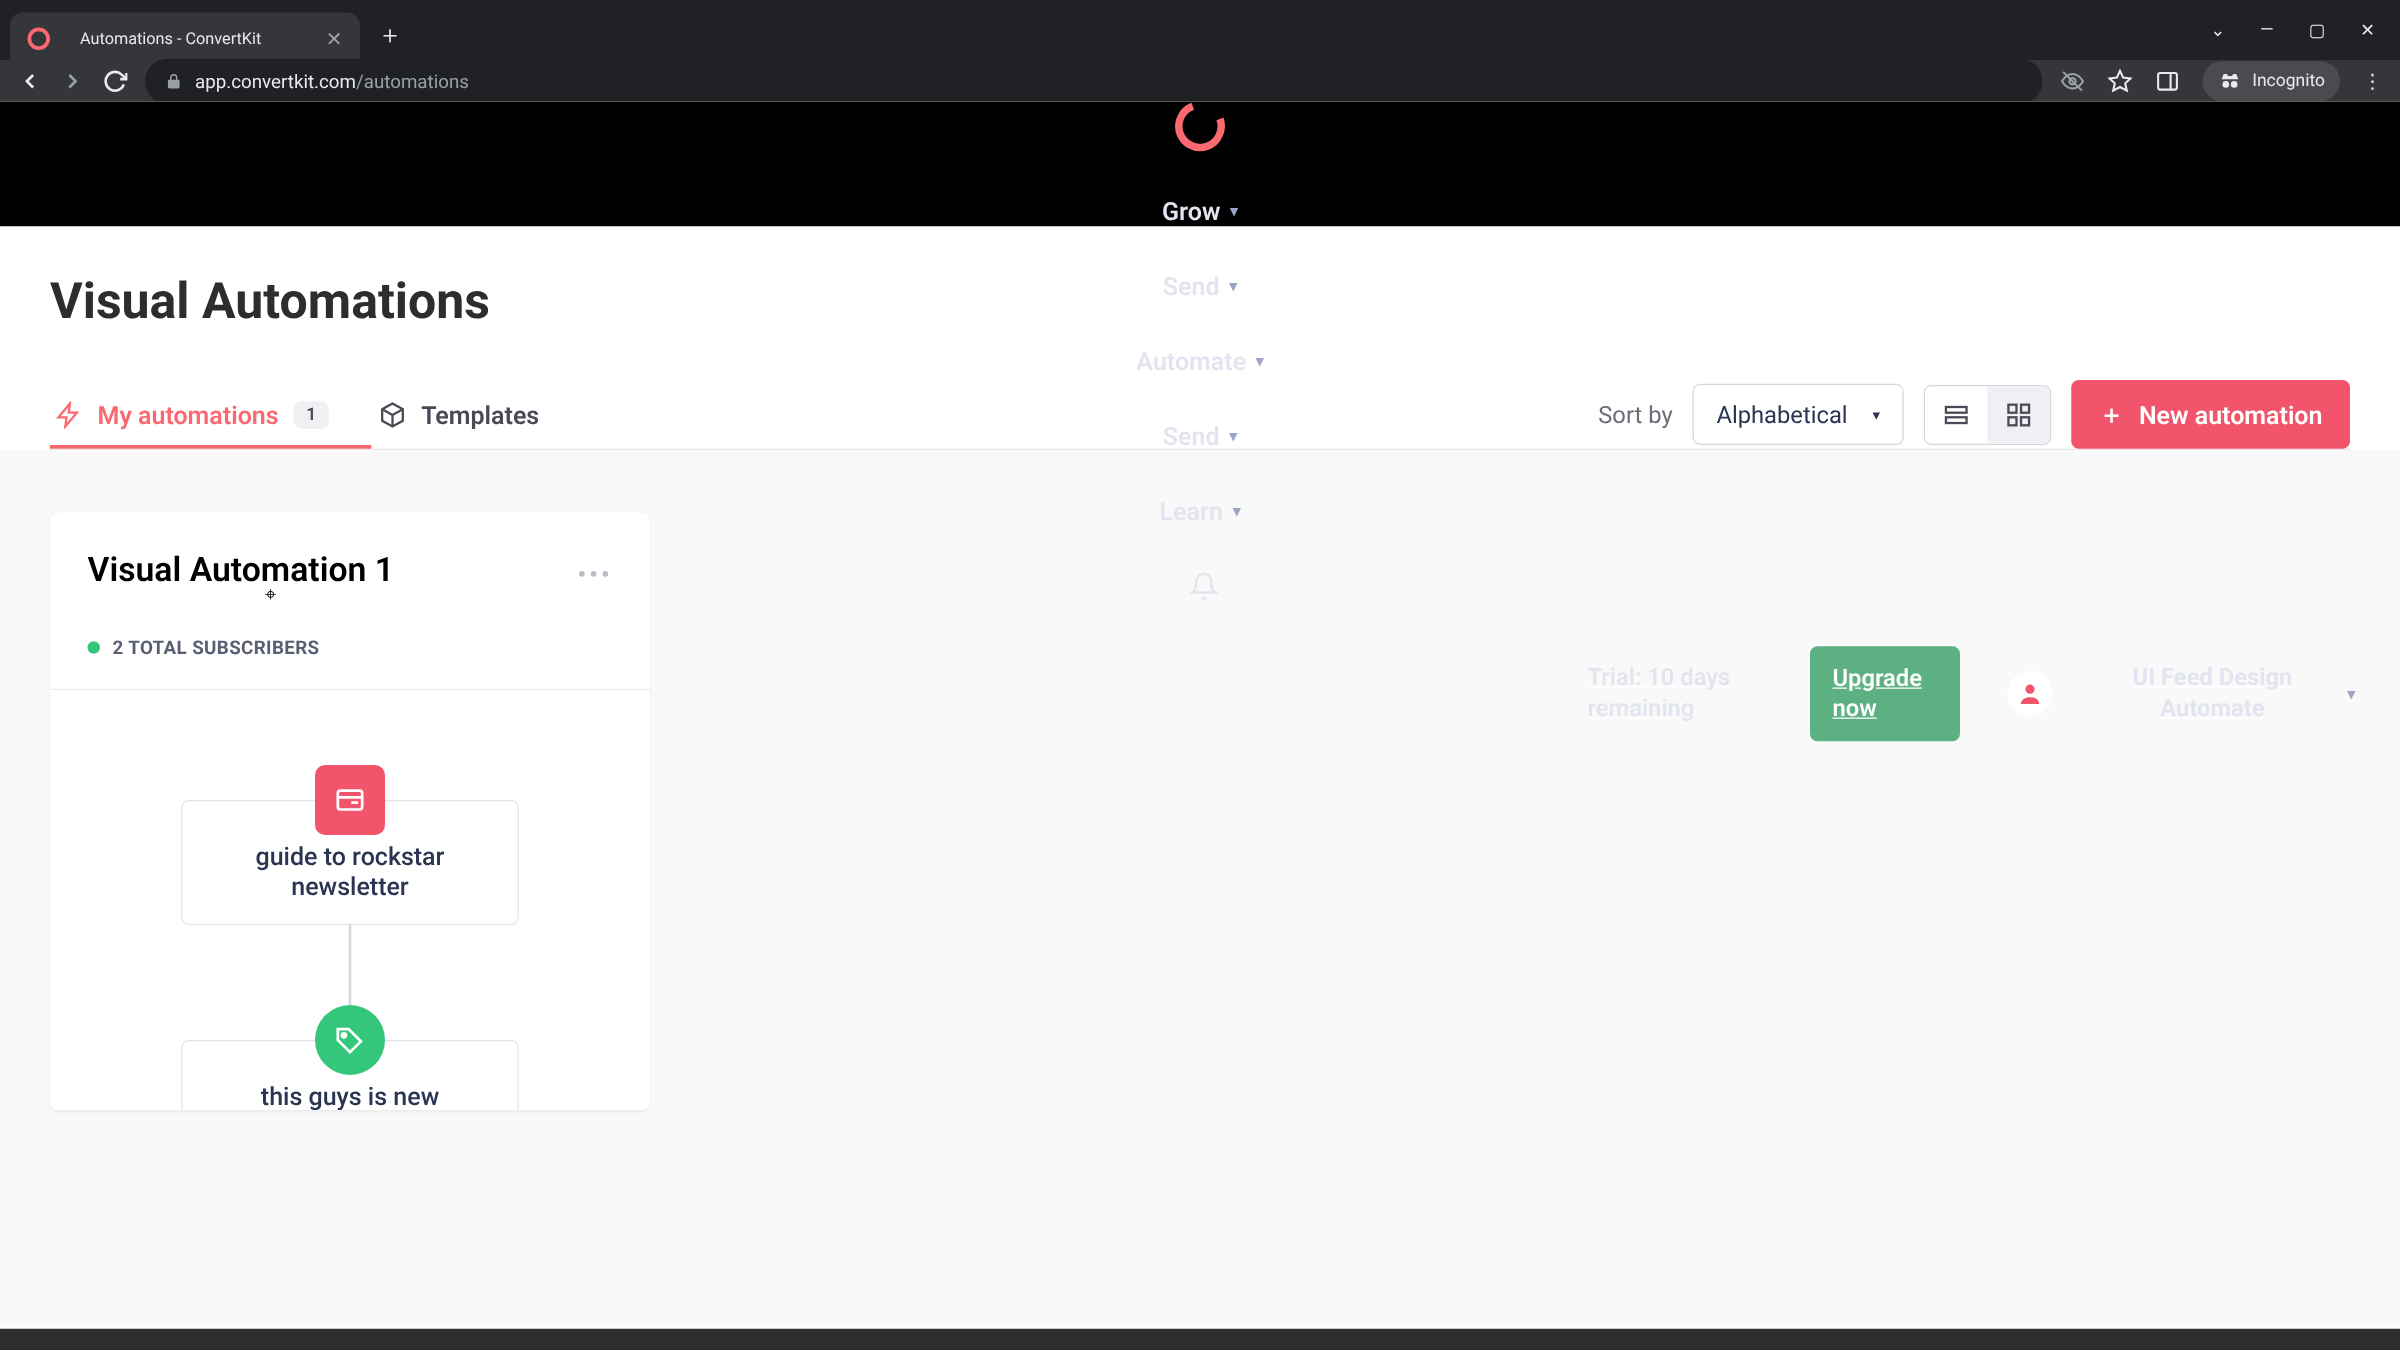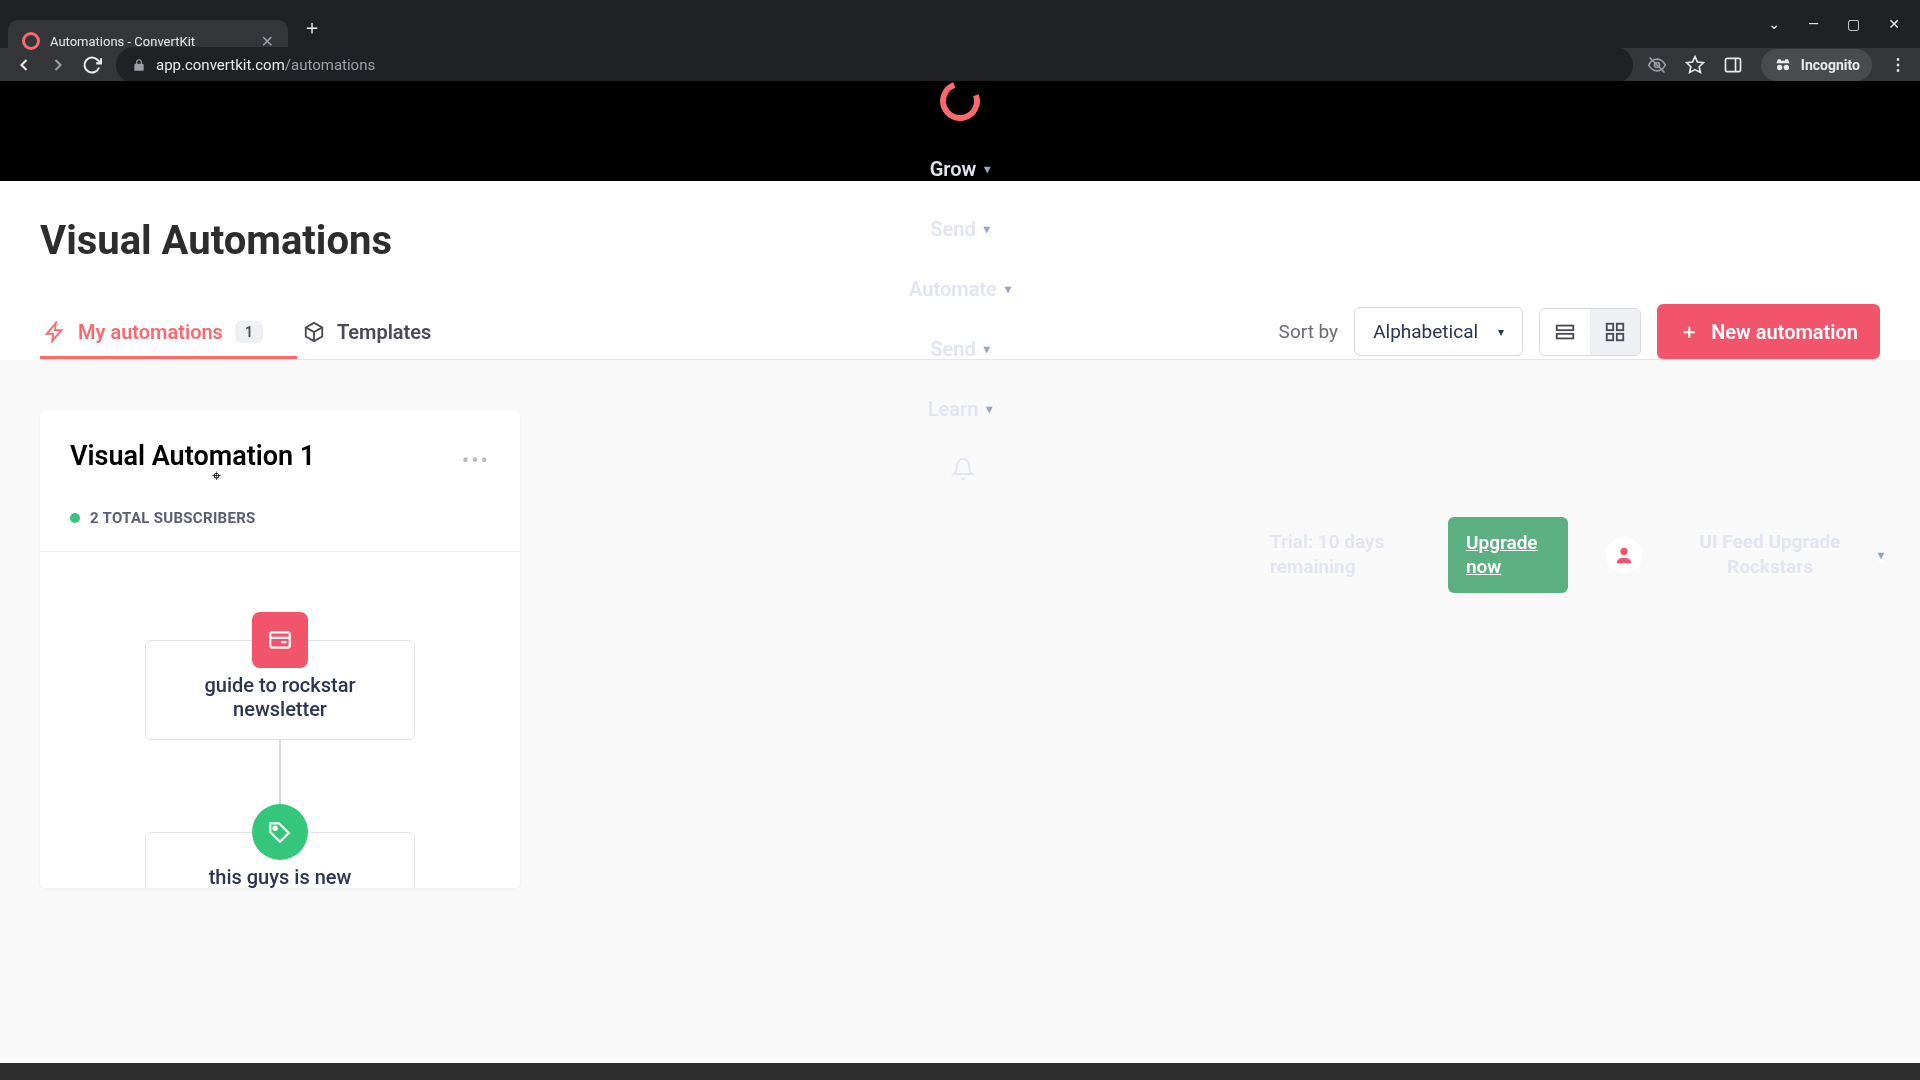--- a/index.html
+++ b/index.html
@@ -1,36 +1,36 @@
 <!DOCTYPE html>
 <html><head>
 <meta charset="utf-8">
 <style>
   * { margin: 0; padding: 0; box-sizing: border-box; font-family: -apple-system, BlinkMacSystemFont, "Segoe UI", Roboto, sans-serif; }
   html, body { width: 1920px; height: 1080px; overflow: hidden; background: #2d2d2d; }
 
   
   .titlebar { height: 48px; background: #202124; display: flex; align-items: flex-start; }
-  .tab { display: flex; align-items: center; background: #35363a; height: 42px; margin-top: 20px; margin-left: 8px; padding: 0 14px 0 14px; border-radius: 10px 10px 0 0; gap: 10px; min-width: 280px; }
+  .tab { display: flex; align-items: center; background: #35363a; height: 42px; margin-top: 10px; margin-left: 8px; padding: 0 14px 0 14px; border-radius: 10px 10px 0 0; gap: 24px; min-width: 280px; }
   .favicon { width: 18px; height: 18px; border-radius: 50%; border: 3px solid #fb6970; }
   .tab-title { color: #e8eaed; font-size: 13px; flex: 1; }
   .tab-close { color: #9aa0a6; font-size: 16px; cursor: pointer; }
   .new-tab { color: #e8eaed; font-size: 20px; margin-left: 14px; margin-top: 14px; cursor: pointer; }
   .window-controls { margin-left: auto; display: flex; align-items: center; gap: 28px; padding-right: 20px; height: 48px; }
   .wc { color: #e8eaed; font-size: 14px; cursor: pointer; }
 
   
   .addrbar { height: 33px; background: #35363a; display: flex; align-items: center; padding: 0 14px; gap: 14px; }
   .navbtn { color: #9aa0a6; cursor: pointer; display: flex; align-items: center; }
   .navbtn.enabled { color: #e8eaed; }
   .url-field { flex: 1; background: #202124; border-radius: 20px; height: 36px; display: flex; align-items: center; padding: 0 16px; gap: 10px; }
   .lock { color: #9aa0a6; }
   .url-host { color: #e8eaed; font-size: 15px; }
   .url-path { color: #9aa0a6; font-size: 15px; }
-  .addr-right { display: flex; align-items: center; gap: 18px; font-weight: bold; }
+  .addr-right { display: flex; align-items: center; gap: 18px; }
   .addr-icon { color: #e8eaed; cursor: pointer; }
   .incognito-badge { display: flex; align-items: center; gap: 8px; color: #e8eaed; font-size: 14px; background: #4a4b4f; border-radius: 16px; padding: 6px 12px; }
 
   
   .viewport { height: calc(1080px - 48px - 50px); background: #ffffff; overflow-y: auto; position: relative; }
   .viewport::-webkit-scrollbar { width: 17px; }
   .viewport::-webkit-scrollbar-track { background: #f1f1f1; }
   .viewport::-webkit-scrollbar-thumb { background: #c1c1c1; }
 
   
@@ -198,21 +198,21 @@
     <div class="nav-gap">
       <div class="trial">Trial: 10 days remaining</div>
       <button class="upgrade">Upgrade now</button>
       <div class="avatar">
         <svg viewBox="0 0 24 24" fill="#f2546c">
             <circle cx="12" cy="8" r="4"></circle>
             <path d="M4 21c0-4 4-6 8-6s8 2 8 6z"></path>
           </svg>
       </div>
       <div class="account">
-        <span class="account-name">UI Feed Upgrade Rockstars</span>
+        <span class="account-name">UI Feed Design Automate</span>
         <span class="chev">▾</span>
       </div>
     </div>
   </div>
 
   <div class="page">
     <h1 class="page-title">Visual Automations</h1>
 
     <div class="tabsrow">
       <div class="lefttabs">

